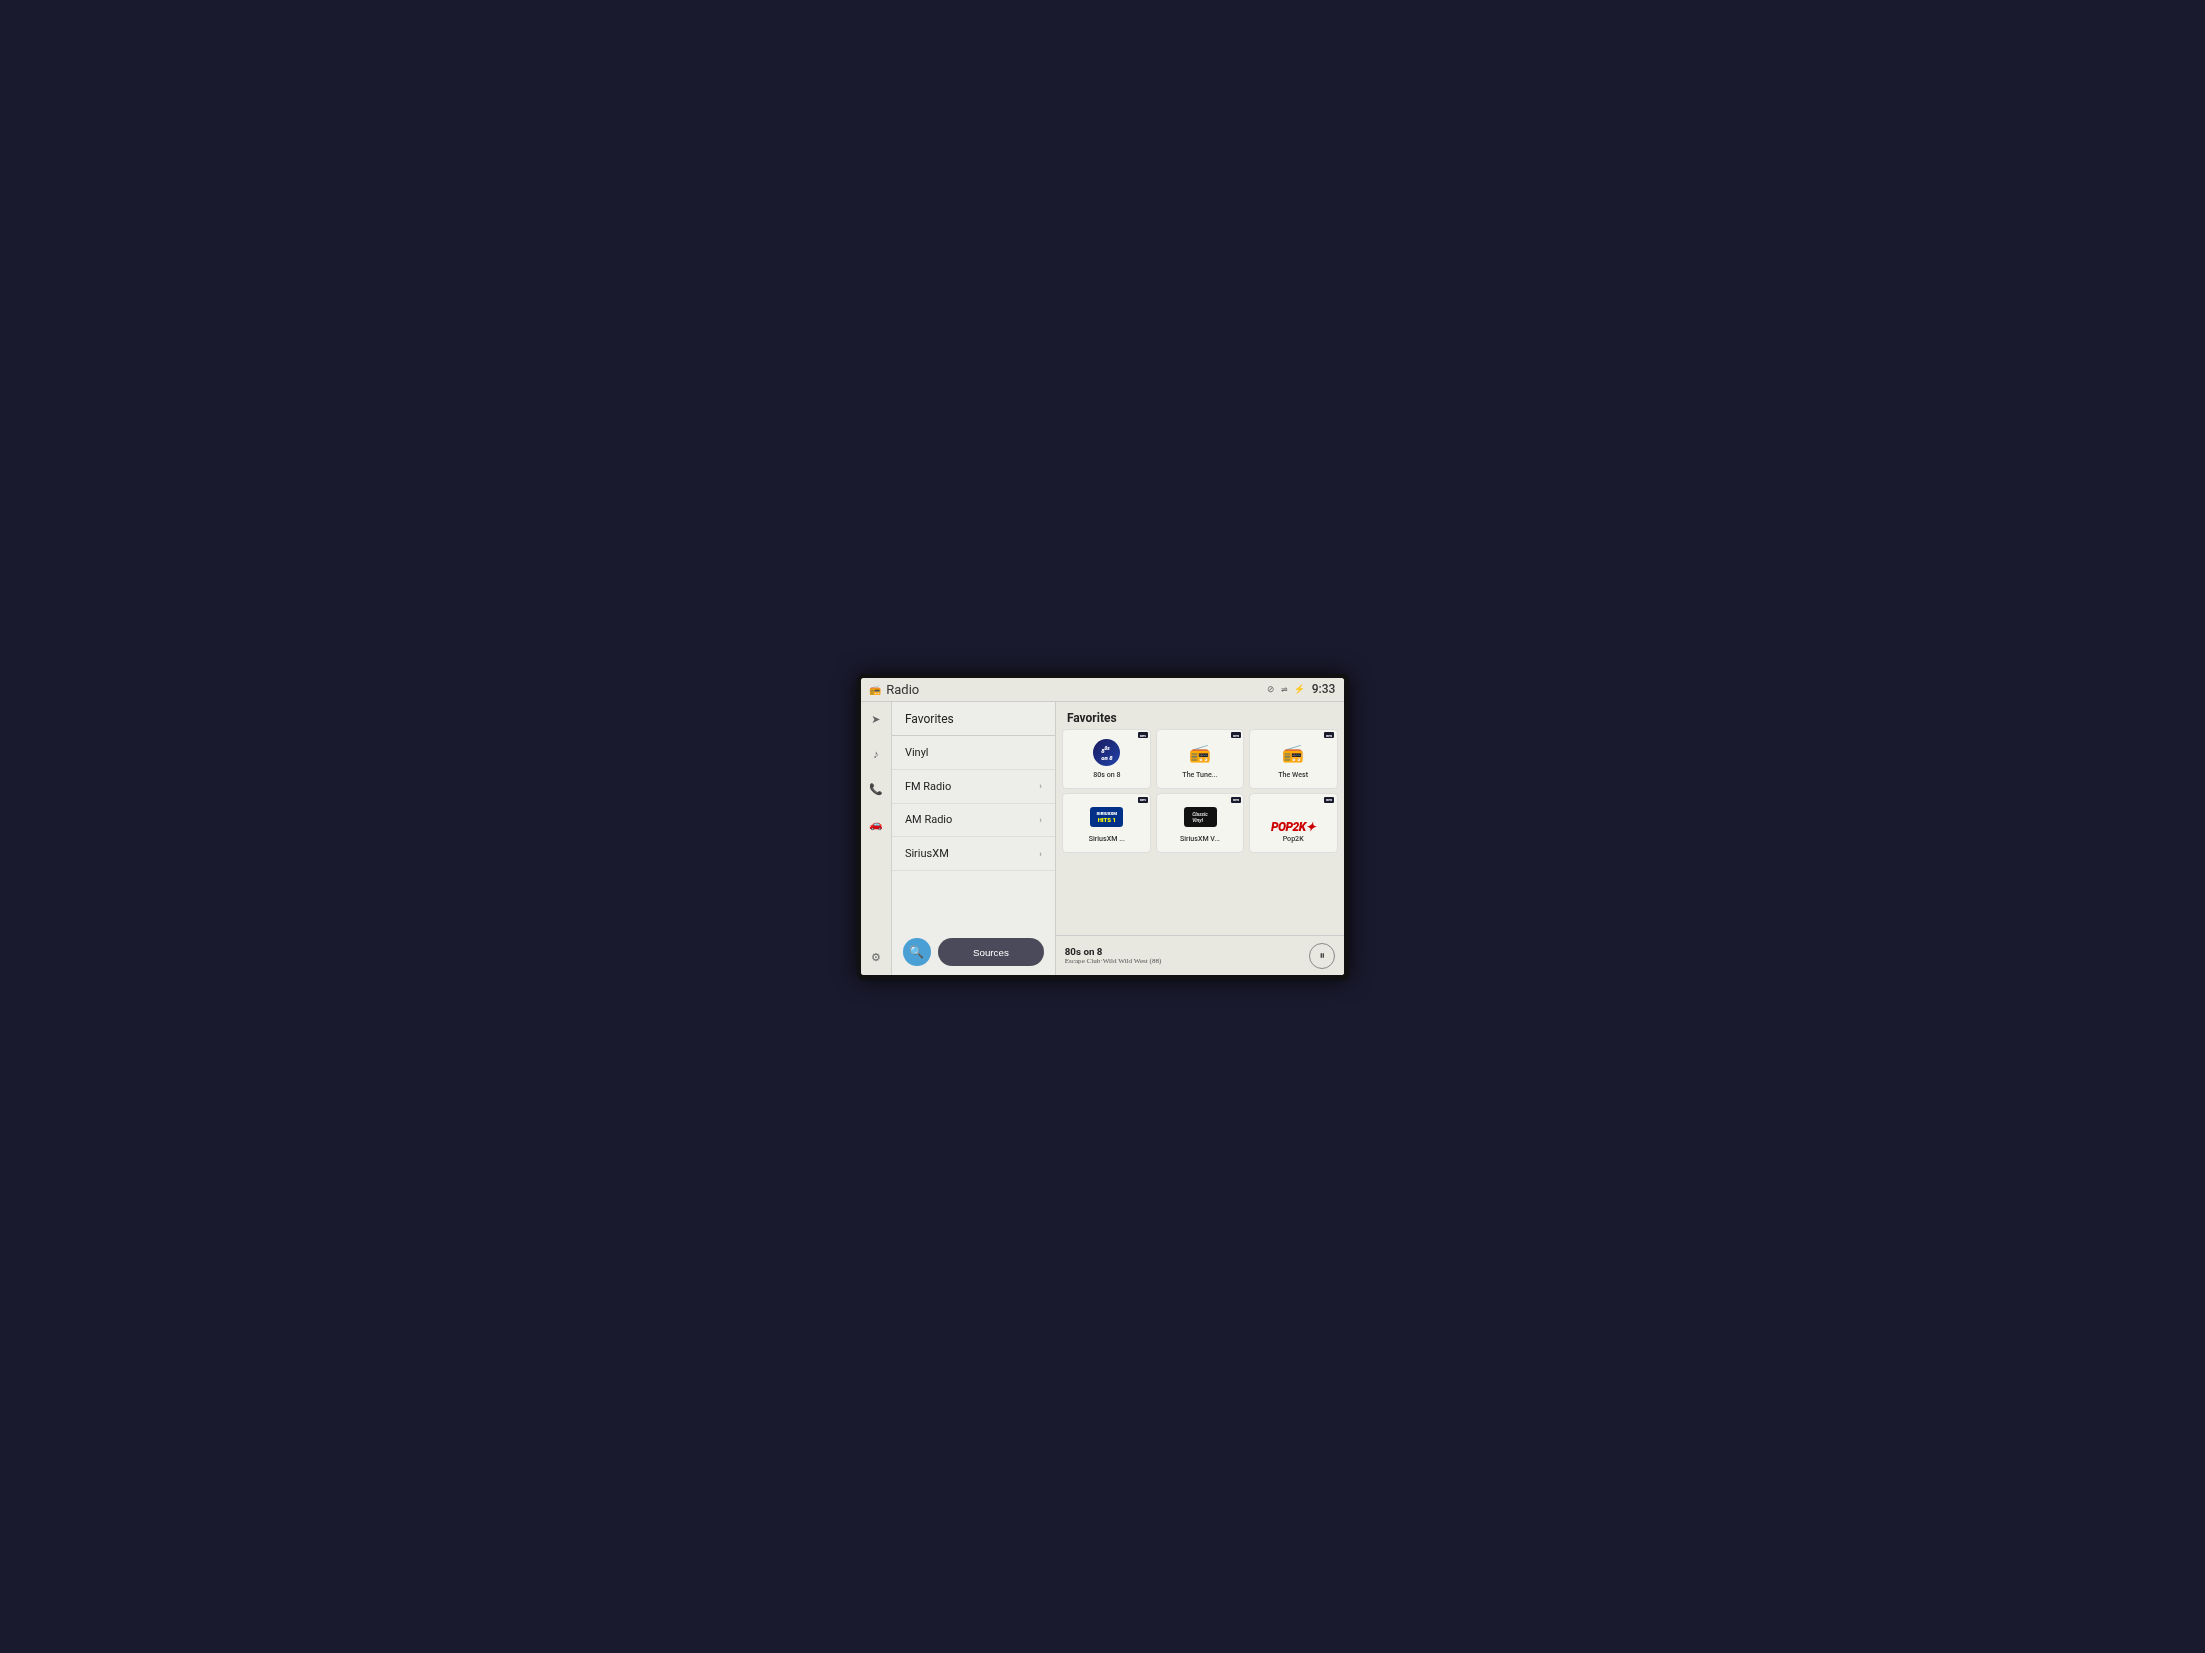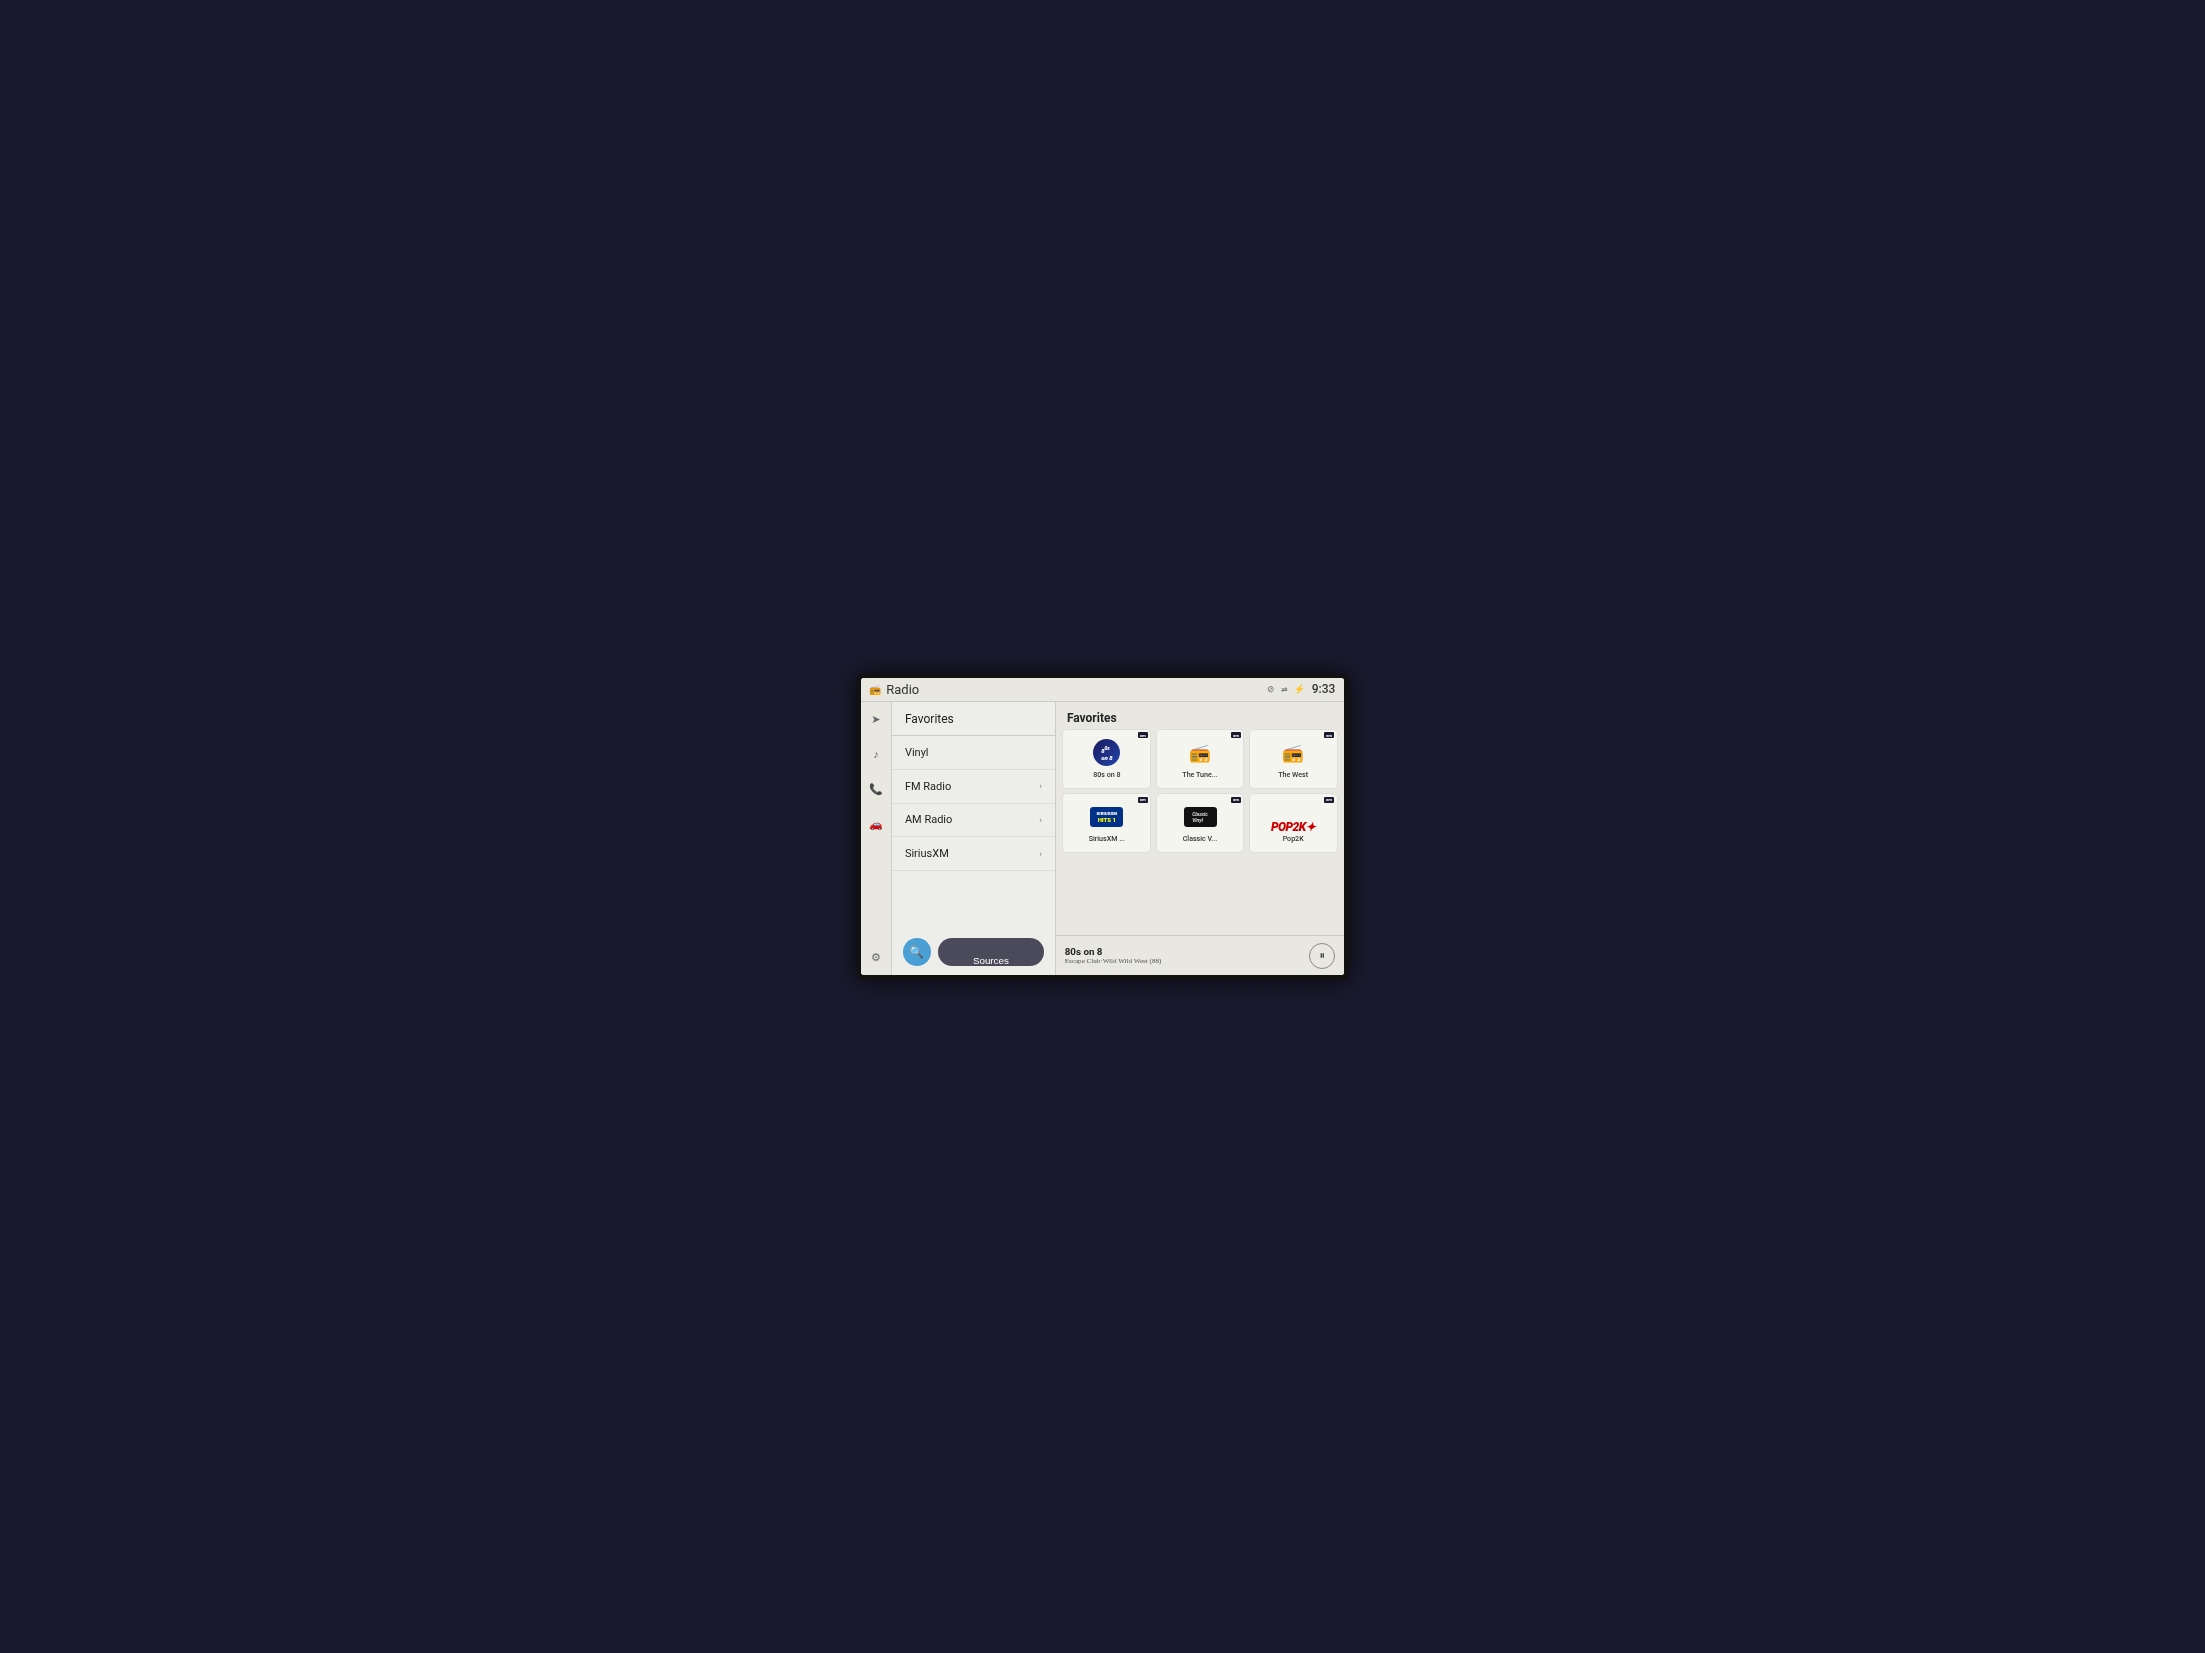--- a/index.html
+++ b/index.html
@@ -138,21 +138,21 @@
       flex: 1;
       height: 28.4px;
       border-radius: 14.2px;
       background: #4a4a5a;
       color: white;
       font-size: 9.8px;
       font-weight: 500;
       border: none;
       cursor: pointer;
       display: flex;
-      align-items: flex-end;
+      align-items: center;
       justify-content: center;
     }
     
     .right-panel {
       flex: 1;
       background: #e8e8e0;
       display: flex;
       flex-direction: column;
       overflow: hidden;
     }
@@ -414,21 +414,21 @@
             <span class="fav-card-label">SiriusXM ...</span>
           </div>
 
           <div class="fav-card">
             <span class="xm-badge">xm</span>
             <div class="fav-card-logo">
               <div class="logo-classic-vinyl">
                 <span style="font-style:italic;font-size:4.9px;font-weight:700;color:#ddd;">Classic<br>Vinyl</span>
               </div>
             </div>
-            <span class="fav-card-label">Classic V...</span>
+            <span class="fav-card-label">SiriusXM V...</span>
           </div>
 
           <div class="fav-card">
             <span class="xm-badge">xm</span>
             <div class="fav-card-logo">
               <span class="logo-pop2k">POP2K✦</span>
             </div>
             <span class="fav-card-label">Pop2K</span>
           </div>
 

